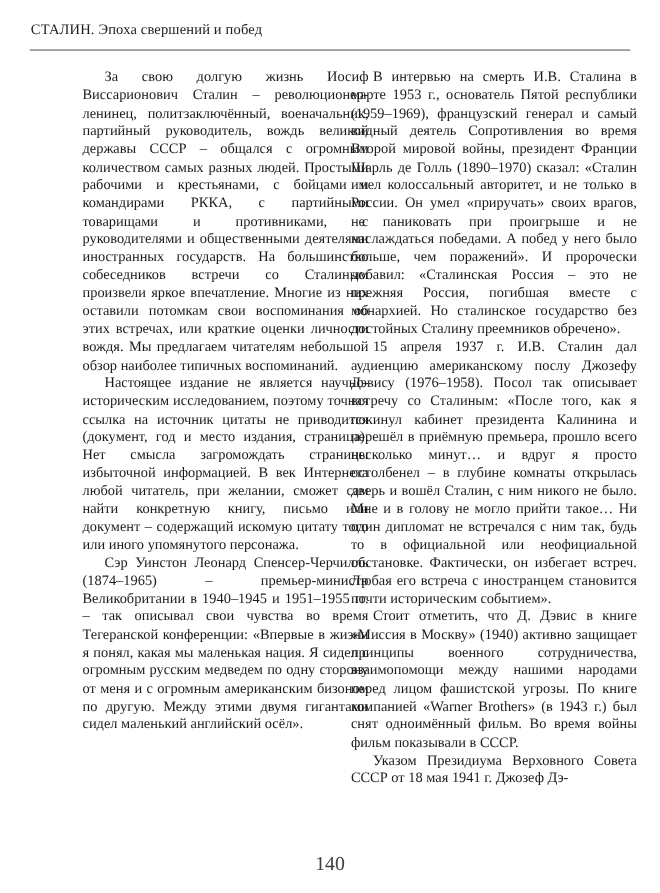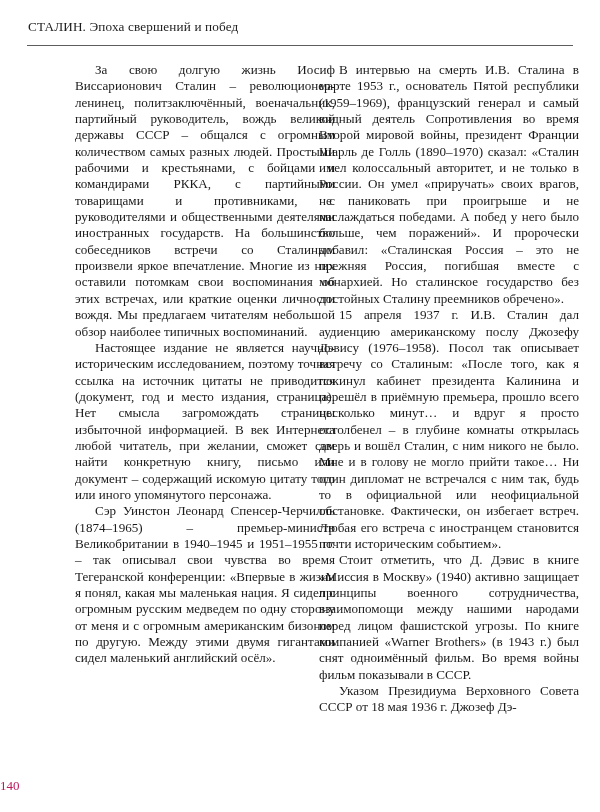--- a/index.html
+++ b/index.html
@@ -89,25 +89,25 @@
     letter-spacing: 0.2px;
     color: #101010;
   }
 
   
   .folio {
     position: absolute;
     left: 0;
     top: 778px;
     width: 600px;
-    text-align: left;
+    text-align: center;
     font-family: "Liberation Serif", "DejaVu Serif", serif;
-    font-size: 13px;
+    font-size: 18px;
     line-height: 15px;
-    color: #be185d;
+    color: #404040;
   }
 </style>
 </head>
 <body>
 
 <div class="page">
 
   <div class="running-head">СТАЛИН. Эпоха свершений и побед</div>
 
   <div class="head-rule"></div>
@@ -117,20 +117,20 @@
     <div class="col col-left">
       <p>За свою долгую жизнь Иосиф Виссарионович Сталин – революционер-ленинец, политзаключённый, военачальник, партийный руководитель, вождь великой державы СССР – общался с огромным количеством самых разных людей. Простыми рабочими и крестьянами, с бойцами и командирами РККА, с партийными товарищами и противниками, с руководителями и общественными деятелями иностранных государств. На большинство собеседников встречи со Сталиным произвели яркое впечатление. Многие из них оставили потомкам свои воспоминания об этих встречах, или краткие оценки личности вождя. Мы предлагаем читателям небольшой обзор наиболее типичных воспоминаний.</p>
       <p>Настоящее издание не является научно-историческим исследованием, поэтому точная ссылка на источник цитаты не приводится (документ, год и место издания, страница). Нет смысла загромождать страницы избыточной информацией. В век Интернета любой читатель, при желании, сможет сам найти конкретную книгу, письмо или документ – содержащий искомую цитату того или иного упомянутого персонажа.</p>
       <p>Сэр Уинстон Леонард Спенсер-Черчилль (1874–1965) – премьер-министр Великобритании в 1940–1945 и 1951–1955 гг. – так описывал свои чувства во время Тегеранской конференции: «Впервые в жизни я понял, какая мы маленькая нация. Я сидел с огромным русским медведем по одну сторону от меня и с огромным американским бизоном по другую. Между этими двумя гигантами сидел маленький английский осёл».</p>
     </div>
 
     <div class="col col-right">
       <p>В интервью на смерть И.В. Сталина в марте 1953 г., основатель Пятой республики (1959–1969), французский генерал и самый видный деятель Сопротивления во время Второй мировой войны, президент Франции Шарль де Голль (1890–1970) сказал: «Сталин имел колоссальный авторитет, и не только в России. Он умел «приручать» своих врагов, не паниковать при проигрыше и не наслаждаться победами. А побед у него было больше, чем поражений». И пророчески добавил: «Сталинская Россия – это не прежняя Россия, погибшая вместе с монархией. Но сталинское государство без достойных Сталину преемников обречено».</p>
       <p>15 апреля 1937 г. И.В. Сталин дал аудиенцию американскому послу Джозефу Дэвису (1976–1958). Посол так описывает встречу со Сталиным: «После того, как я покинул кабинет президента Калинина и перешёл в приёмную премьера, прошло всего несколько минут… и вдруг я просто остолбенел – в глубине комнаты открылась дверь и вошёл Сталин, с ним никого не было. Мне и в голову не могло прийти такое… Ни один дипломат не встречался с ним так, будь то в официальной или неофициальной обстановке. Фактически, он избегает встреч. Любая его встреча с иностранцем становится почти историческим событием».</p>
       <p>Стоит отметить, что Д. Дэвис в книге «Миссия в Москву» (1940) активно защищает принципы военного сотрудничества, взаимопомощи между нашими народами перед лицом фашистской угрозы. По книге компанией «Warner Brothers» (в 1943 г.) был снят одноимённый фильм. Во время войны фильм показывали в СССР.</p>
-      <p>Указом Президиума Верховного Совета СССР от 18 мая 1936 г. Джозеф Дэ-</p>
+      <p>Указом Президиума Верховного Совета СССР от 18 мая 1941 г. Джозеф Дэ-</p>
     </div>
 
   </div>
 
   <div class="folio">140</div>
 
 </div>
 
 </body></html>

